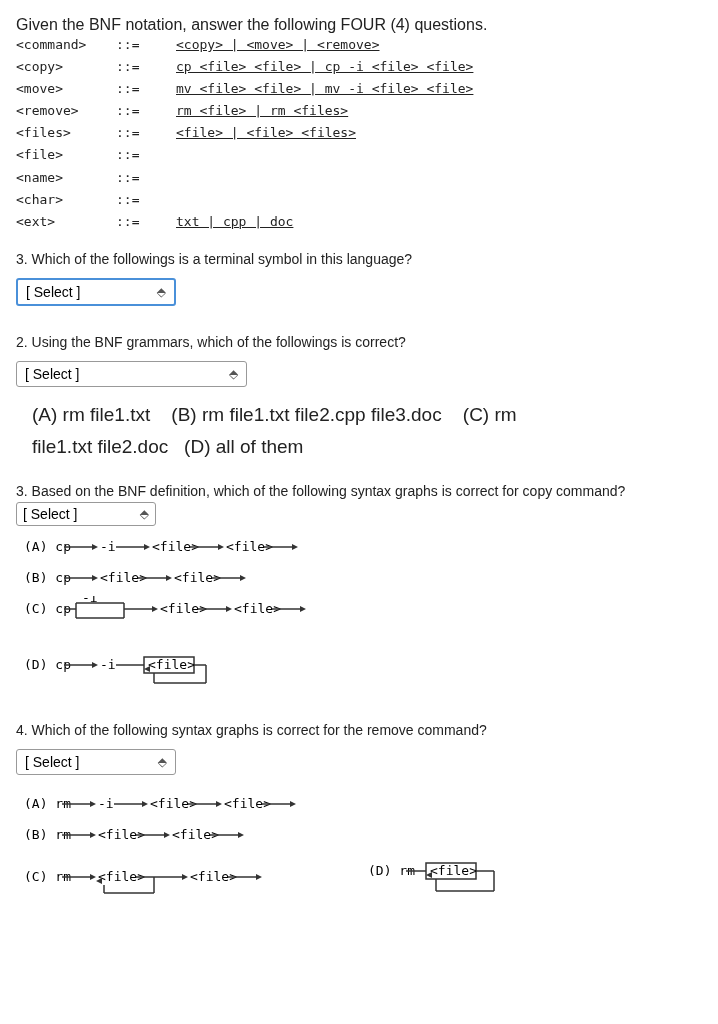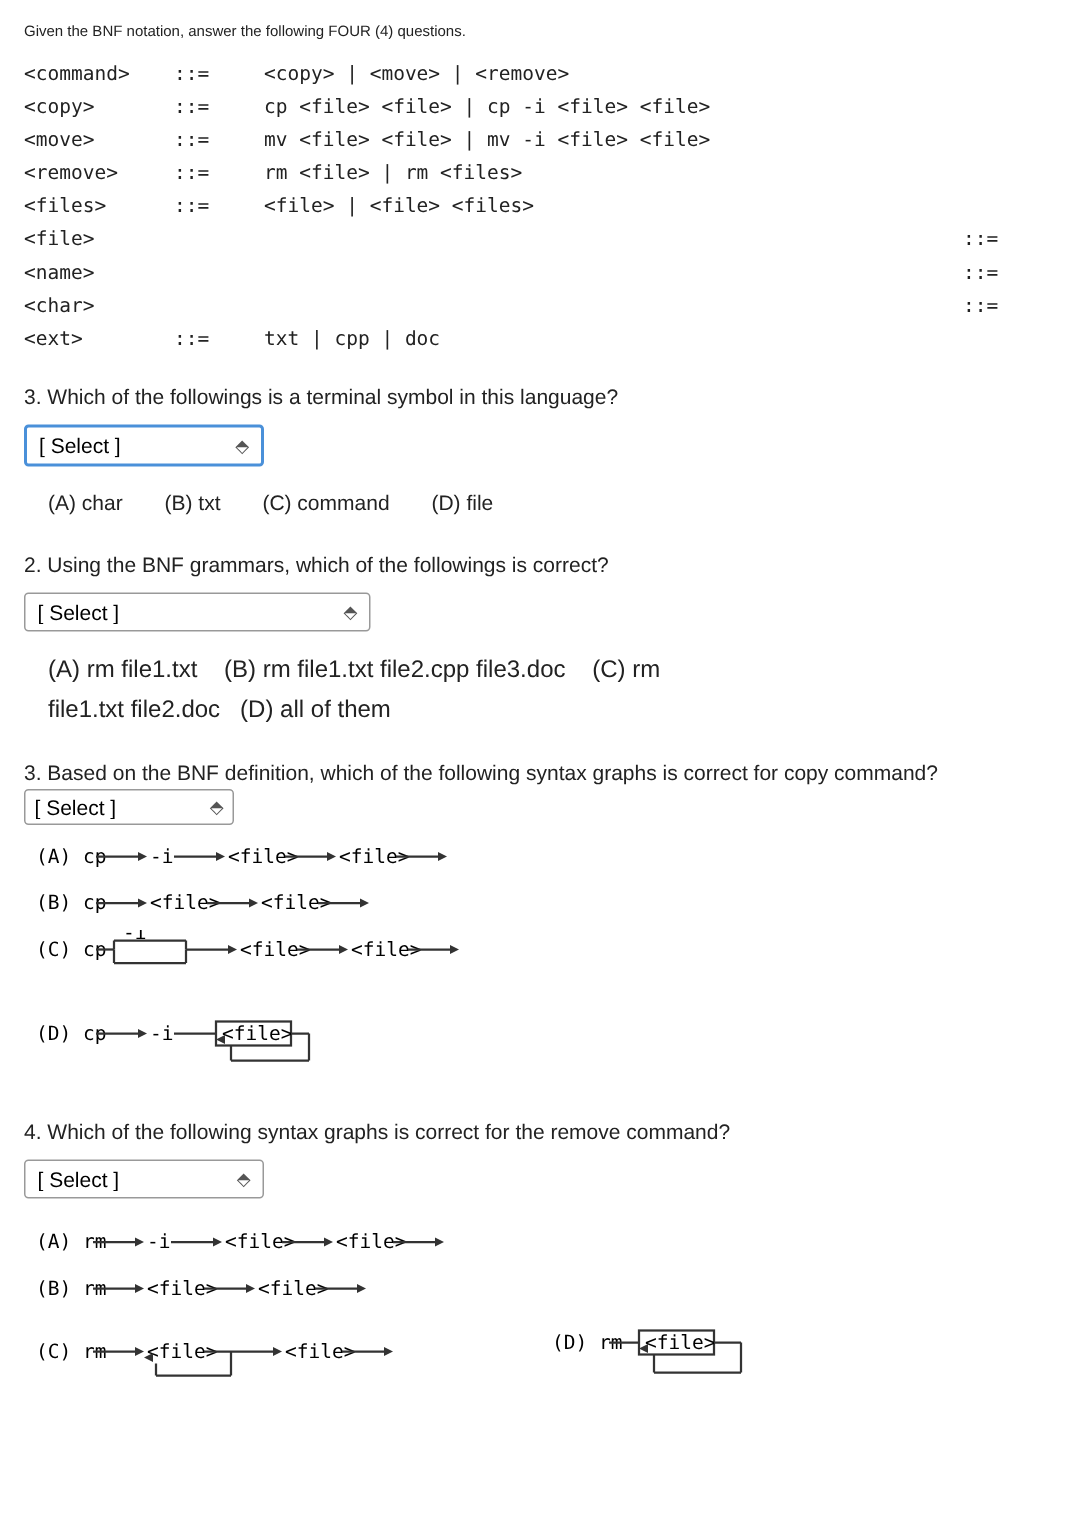--- a/index.html
+++ b/index.html
@@ -6,42 +6,42 @@
     body {
       font-family: Arial, sans-serif;
       font-size: 14px;
       background: #fff;
       color: #222;
       padding: 16px;
       width: 718px;
       min-height: 1024px;
     }
     .intro {
-      margin-bottom: 12px;
-      font-size: 10px;
+      margin-bottom: 0;
+      font-size: 16px;
     }
     .bnf-table {
       font-family: monospace;
       font-size: 13px;
       margin-bottom: 16px;
       line-height: 1.7;
     }
     .bnf-row {
       display: flex;
       gap: 0;
-      justify-content: space-between;
     }
     .bnf-lhs {
       min-width: 100px;
     }
     .bnf-sep {
       min-width: 60px;
     }
     .bnf-rhs {
       flex: 1;
+      text-decoration: underline;
     }
     .question-block {
       margin-bottom: 18px;
     }
     .question-text {
       font-size: 14px;
       margin-bottom: 8px;
       line-height: 1.5;
     }
     .select-wrapper {
@@ -76,21 +76,21 @@
     .options-row {
       font-size: 14px;
       margin-top: 4px;
       margin-left: 16px;
       line-height: 1.8;
     }
     .options-row span {
       margin-right: 24px;
     }
     .answer-text {
-      font-size: 16px;
+      font-size: 19px;
       margin-left: 16px;
       margin-top: 4px;
       line-height: 1.7;
     }
     
     .diagrams {
       margin-top: 8px;
       margin-left: 8px;
     }
     .select-inline-wrapper {
@@ -164,26 +164,20 @@
   <p class="question-text">3. Which of the followings is a terminal symbol in this language?</p>
   <div class="select-wrapper">
     <select>
       <option>[ Select ]</option>
       <option>(A) char</option>
       <option>(B) txt</option>
       <option>(C) command</option>
       <option>(D) file</option>
     </select>
     <span class="select-arrow">⬘</span>
-  </div>
-  <div class="options-row">
-    <span>(A) char</span>
-    <span>(B) txt</span>
-    <span>(C) command</span>
-    <span>(D) file</span>
   </div>
 </div>
 
 <div class="question-block">
   <p class="question-text">2. Using the BNF grammars, which of the followings is correct?</p>
   <div class="select-wrapper normal">
     <select>
       <option>[ Select ]</option>
       <option>(A) rm file1.txt</option>
       <option>(B) rm file1.txt file2.cpp file3.doc</option>

